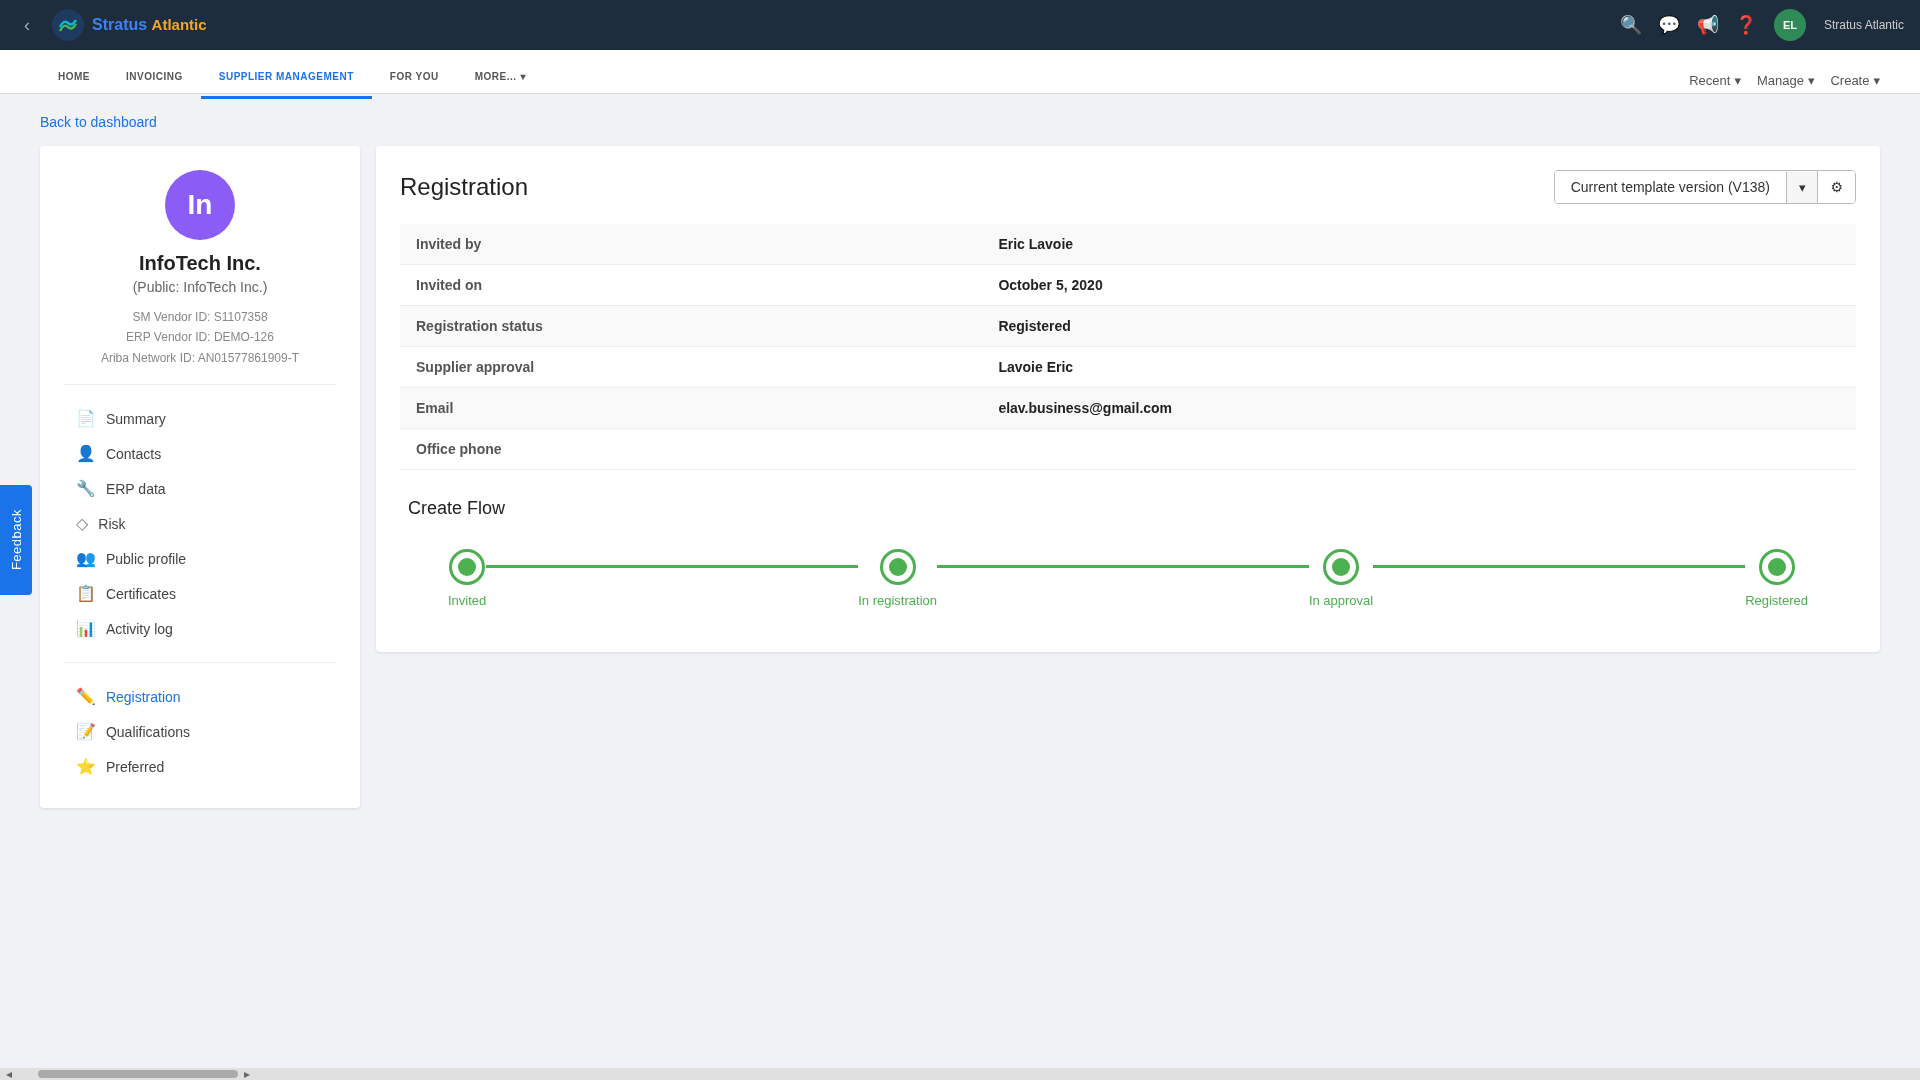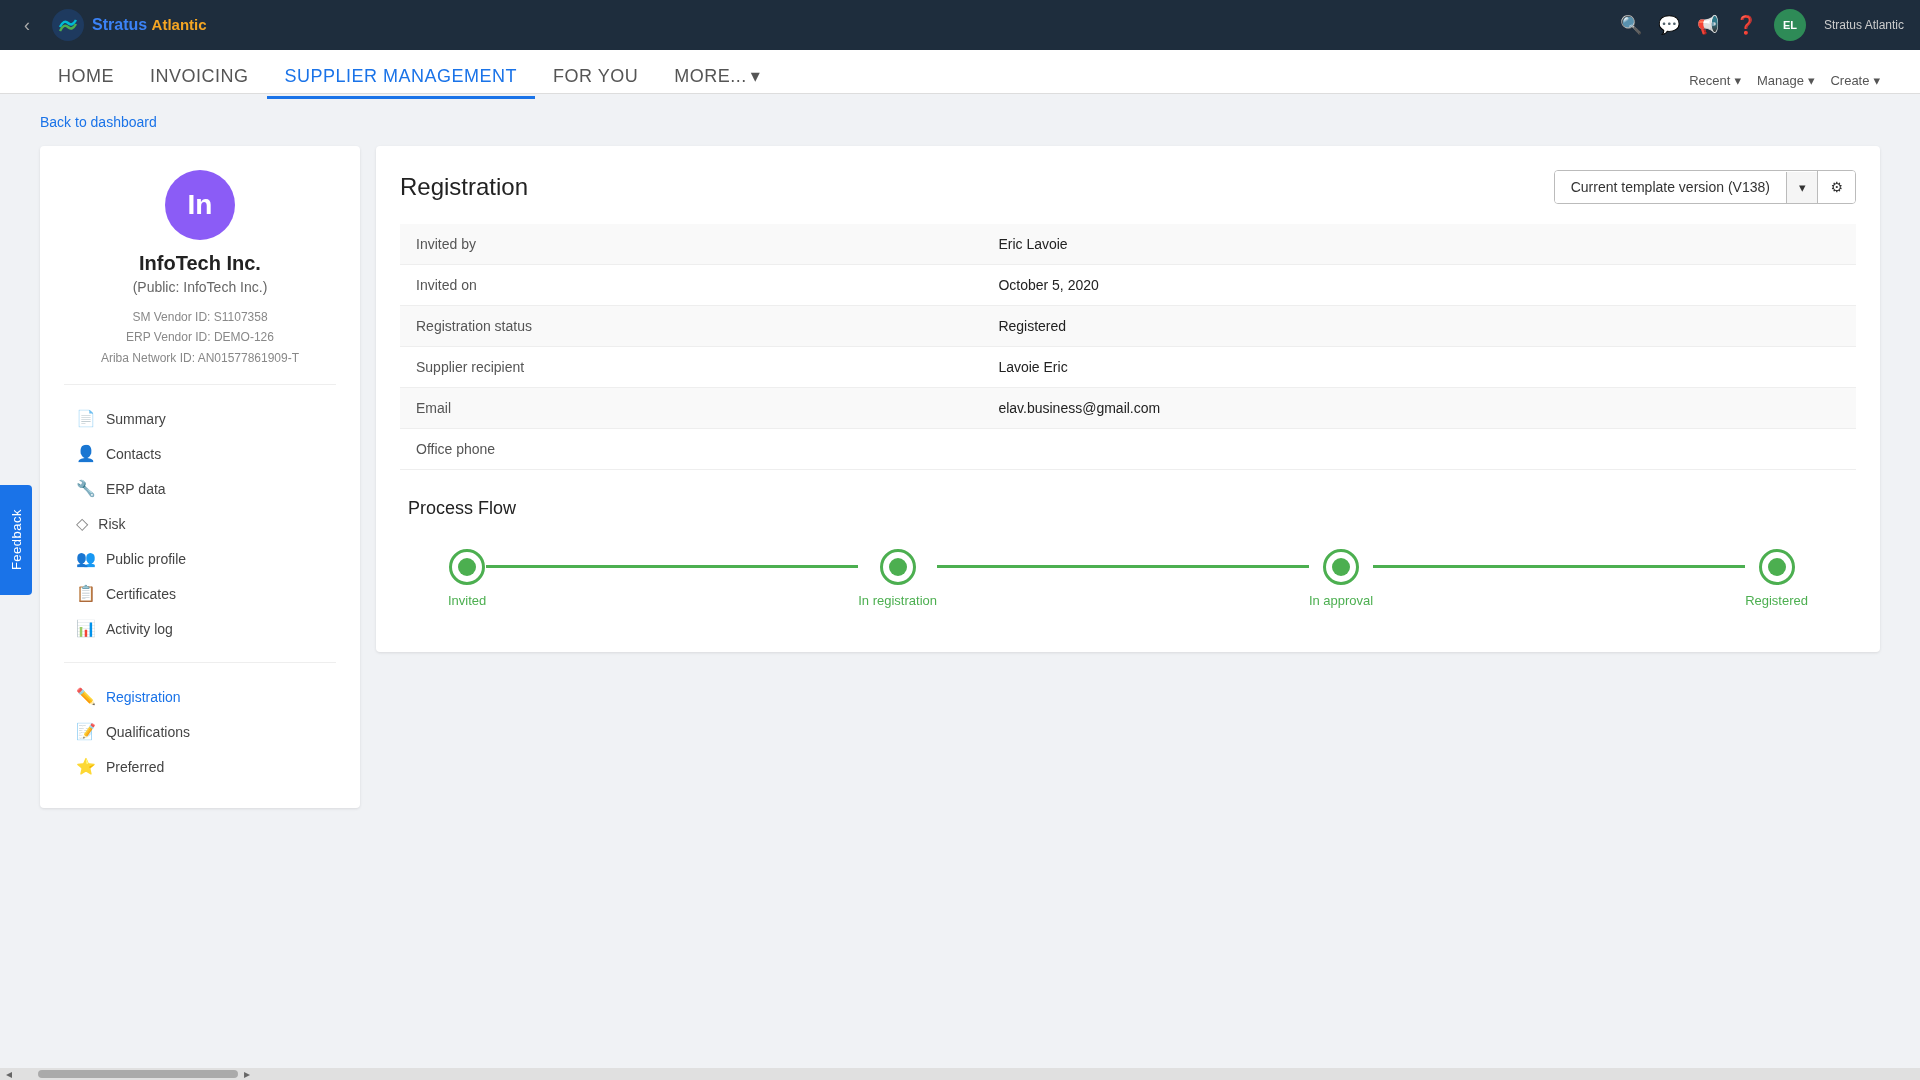--- a/index.html
+++ b/index.html
@@ -44,25 +44,25 @@
       border-bottom: 1px solid #ddd;
       height: 44px;
       justify-content: space-between;
     }
     .main-nav-left { display: flex; align-items: center; gap: 0; height: 100%; }
     .nav-item {
       padding: 0 18px;
       height: 100%;
       display: flex;
       align-items: center;
-      font-size: 18px;
+      font-size: 10px;
       color: #555;
       cursor: pointer;
       border-bottom: 3px solid transparent;
-      font-weight: 400;
+      font-weight: 700;
       text-transform: uppercase;
       letter-spacing: 0.5px;
       margin-top: 12px;
     }
     .nav-item.active { color: #1a73e8; border-bottom: 3px solid #1a73e8; }
     .nav-item-more { display: flex; align-items: center; gap: 4px; }
     .main-nav-right { display: flex; align-items: center; gap: 16px; font-size: 13px; color: #555; }
     .nav-right-item { display: flex; align-items: center; gap: 4px; cursor: pointer; margin-top: 18px; }
 
     
@@ -188,20 +188,21 @@
       display: flex; align-items: center;
     }
 
     
     .reg-table { width: 100%; border-collapse: collapse; }
     .reg-table tr td {
       padding: 12px 16px;
       font-size: 14px;
       vertical-align: middle;
       border-bottom: 1px solid #eee;
+      font-weight: bold;
     }
     .reg-table tr:nth-child(odd) td { background: #f9f9f9; }
     .reg-table tr:nth-child(even) td { background: white; }
     .reg-table td:first-child { color: #555; width: 40%; }
     .reg-table td:last-child { color: #222; }
 
     
     .process-flow-section { margin-top: 28px; padding: 0 8px; }
     .process-flow-title {
       font-size: 18px;
@@ -465,36 +466,36 @@
           </tr>
           <tr>
             <td>Invited on</td>
             <td>October 5, 2020</td>
           </tr>
           <tr>
             <td>Registration status</td>
             <td>Registered</td>
           </tr>
           <tr>
-            <td>Supplier recipient</td>
+            <td>Supplier approval</td>
             <td>Lavoie Eric</td>
           </tr>
           <tr>
             <td>Email</td>
             <td>elav.business@gmail.com</td>
           </tr>
           <tr>
             <td>Office phone</td>
             <td></td>
           </tr>
         </tbody>
       </table>
 
       <div class="process-flow-section">
-        <div class="process-flow-title">Process Flow</div>
+        <div class="process-flow-title">Create Flow</div>
         <div class="process-flow">
 
           <div class="flow-step">
             <div class="flow-circle">
               <div class="flow-circle-inner"></div>
             </div>
             <span class="flow-label">Invited</span>
           </div>
 
           <div class="flow-line"></div>

